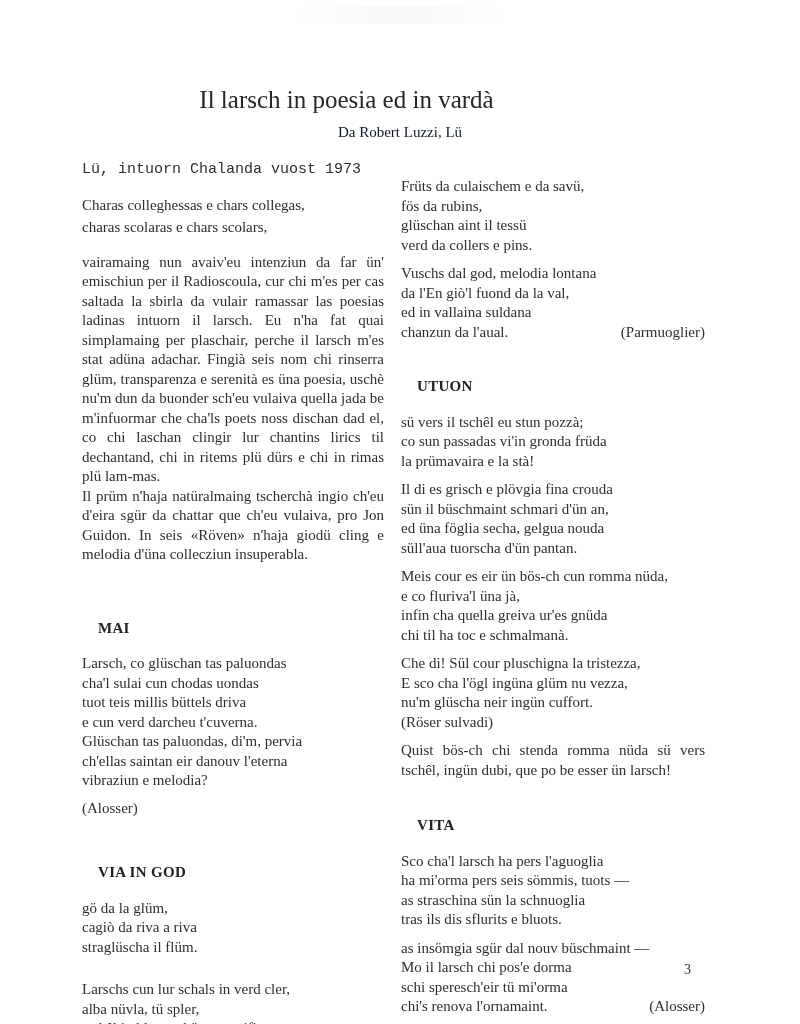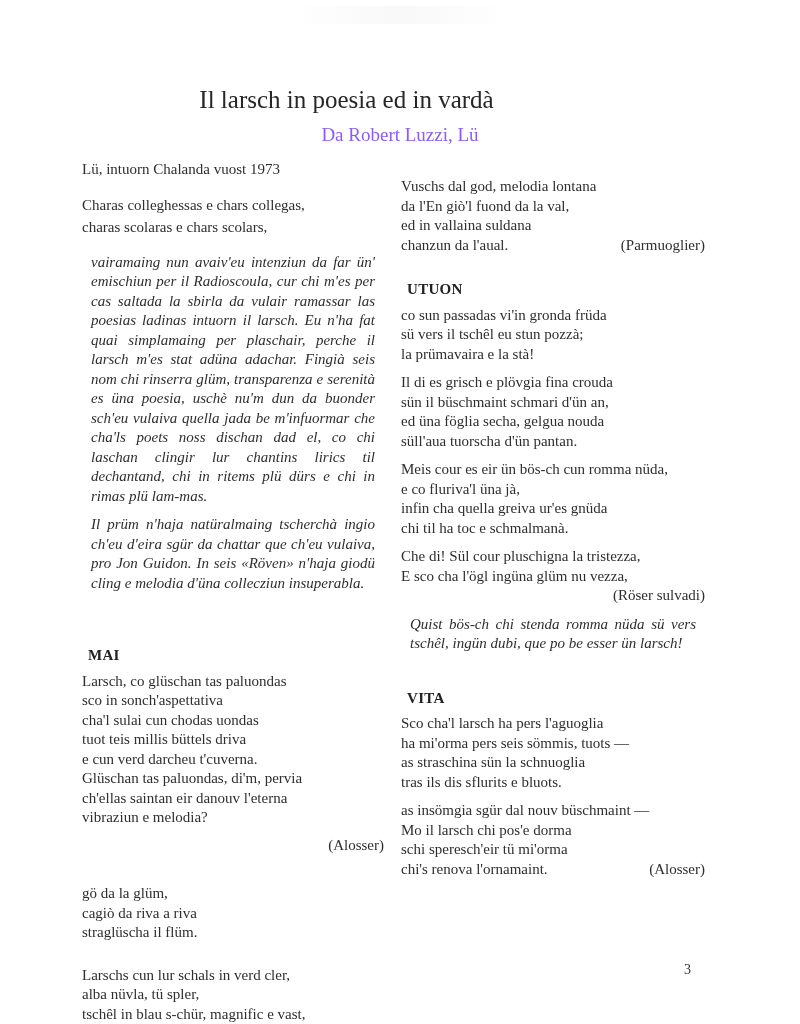--- a/index.html
+++ b/index.html
@@ -10,40 +10,40 @@
   }
   .page { position: absolute; inset: 0; }
   .bleed { position: absolute; top: 6px; left: 290px; width: 220px; height: 18px;
            background: linear-gradient(90deg, transparent, rgba(200,200,200,0.12), transparent); }
   .title {
     position: absolute; top: 86px; left: 0; width: 693px; text-align: center;
     font-family: "Liberation Serif", serif; font-size: 25px; color: #262626;
   }
   .byline {
     position: absolute; top: 124px; left: 180px; width: 440px; text-align: center;
-    font-family: "Liberation Serif", serif; font-size: 19px; color: #8b5cf6;
+    font-family: "Liberation Serif", serif; font-size: 15px; color: #0f172a;
   }
   .col {
     position: absolute;
     font-family: "Liberation Serif", serif; font-size: 15px; line-height: 19.5px;
     color: #2e2e2e;
   }
   .col-left { left: 82px; top: 160px; width: 302px; }
   .col-right { left: 401px; top: 177px; width: 304px; }
-  .place { margin: 0 0 14px 0; }
+  .place { margin: 0 0 14px 0; font-family: Liberation Mono, monospace; }
   .greet { margin: 0 0 15px 0; line-height: 22px; }
-  .para { text-align: justify; margin: 9px; hyphens: manual; font-style: italic; }
+  .para { text-align: justify; margin: 0; hyphens: manual; }
   .para + .para { margin-top: 0; }
   .section-title {
     font-weight: bold; font-size: 15px; letter-spacing: 0.3px; color: #222;
-    margin: 6px;
+    margin: 16px;
   }
   .stanza { margin: 0 0 9px 0; }
   .line { display: block; white-space: nowrap; }
-  .attrib { text-align: right; display: block; }
+  .attrib { display: block; }
   .inline-attrib { float: right; }
   .page-num {
     position: absolute; top: 962px; left: 684px; font-family: "Liberation Serif", serif;
     font-size: 14px; color: #333;
   }
   .gap-mai { height: 38px; }
   .gap-via { height: 20px; }
   .gap-utuon { height: 10px; }
   .gap-vita { height: 20px; }
   .gap-small { height: 14px; }
@@ -64,82 +64,89 @@
       <span class="line">charas scolaras e chars scolars,</span>
     </div>
     <p class="para">vairamaing nun avaiv'eu intenziun da far ün' emischiun per il Radioscoula, cur chi m'es per cas saltada la sbirla da vulair ramassar las poesias ladinas intuorn il larsch. Eu n'ha fat quai simplamaing per plaschair, perche il larsch m'es stat adüna adachar. Fingià seis nom chi rinserra glüm, transparenza e serenità es üna poesia, uschè nu'm dun da buonder sch'eu vulaiva quella jada be m'infuormar che cha'ls poets noss dischan dad el, co chi laschan clingir lur chantins lirics til dechantand, chi in ritems plü dürs e chi in rimas plü lam-mas.</p>
     <p class="para">Il prüm n'haja natüralmaing tscherchà ingio ch'eu d'eira sgür da chattar que ch'eu vulaiva, pro Jon Guidon. In seis «Röven» n'haja giodü cling e melodia d'üna collecziun insuperabla.</p>
 
     <div class="gap-mai"></div>
     <div>
       <h3 class="section-title">MAI</h3>
       <div class="stanza">
         <span class="line">Larsch, co glüschan tas paluondas</span>
-        <span class="line">sco in sonch'aspettativa</span>
         <span class="line">cha'l sulai cun chodas uondas</span>
         <span class="line">tuot teis millis büttels driva</span>
         <span class="line">e cun verd darcheu t'cuverna.</span>
         <span class="line">Glüschan tas paluondas, di'm, pervia</span>
         <span class="line">ch'ellas saintan eir danouv l'eterna</span>
         <span class="line">vibraziun e melodia?</span>
         <span class="attrib" style="margin-top:8px">(Alosser)</span>
       </div>
     </div>
 
     <div class="gap-via"></div>
     <div>
+      <h3 class="section-title">VIA IN GOD</h3>
       <div class="stanza">
         <span class="line">gö da la glüm,</span>
         <span class="line">cagiò da riva a riva</span>
         <span class="line">straglüscha il flüm.</span>
       </div>
       <div class="gap-small"></div>
       <div class="stanza">
         <span class="line">Larschs cun lur schals in verd cler,</span>
         <span class="line">alba nüvla, tü spler,</span>
         <span class="line">tschêl in blau s-chür, magnific e vast,</span>
         <span class="line">di'm ingio vast?</span>
       </div>
     </div>
   </div>
 
   <div class="col col-right">
     <div class="stanza">
+      <span class="line">Früts da culaischem e da savü,</span>
+      <span class="line">fös da rubins,</span>
+      <span class="line">glüschan aint il tessü</span>
+      <span class="line">verd da collers e pins.</span>
+    </div>
+    <div class="stanza">
       <span class="line">Vuschs dal god, melodia lontana</span>
       <span class="line">da l'En giò'l fuond da la val,</span>
       <span class="line">ed in vallaina suldana</span>
       <span class="line">
         <span>chanzun da l'aual.</span>
         <span class="inline-attrib">(Parmuoglier)</span>
       </span>
     </div>
 
     <div class="gap-utuon"></div>
     <div>
       <h3 class="section-title">UTUON</h3>
       <div class="stanza">
+        <span class="line">sü vers il tschêl eu stun pozzà;</span>
         <span class="line">co sun passadas vi'in gronda früda</span>
-        <span class="line">sü vers il tschêl eu stun pozzà;</span>
         <span class="line">la prümavaira e la stà!</span>
       </div>
       <div class="stanza">
         <span class="line">Il di es grisch e plövgia fina crouda</span>
         <span class="line">sün il büschmaint schmari d'ün an,</span>
         <span class="line">ed üna föglia secha, gelgua nouda</span>
         <span class="line">süll'aua tuorscha d'ün pantan.</span>
       </div>
       <div class="stanza">
         <span class="line">Meis cour es eir ün bös-ch cun romma nüda,</span>
         <span class="line">e co fluriva'l üna jà,</span>
         <span class="line">infin cha quella greiva ur'es gnüda</span>
         <span class="line">chi til ha toc e schmalmanà.</span>
       </div>
       <div class="stanza">
         <span class="line">Che di! Sül cour pluschigna la tristezza,</span>
         <span class="line">E sco cha l'ögl ingüna glüm nu vezza,</span>
+        <span class="line">nu'm glüscha neir ingün cuffort.</span>
         <span class="attrib">(Röser sulvadi)</span>
       </div>
       <p class="para" style="margin-top:4px">Quist bös-ch chi stenda romma nüda sü vers tschêl, ingün dubi, que po be esser ün larsch!</p>
     </div>
 
     <div class="gap-vita"></div>
     <div>
       <h3 class="section-title">VITA</h3>
       <div class="stanza">
         <span class="line">Sco cha'l larsch ha pers l'aguoglia</span>

